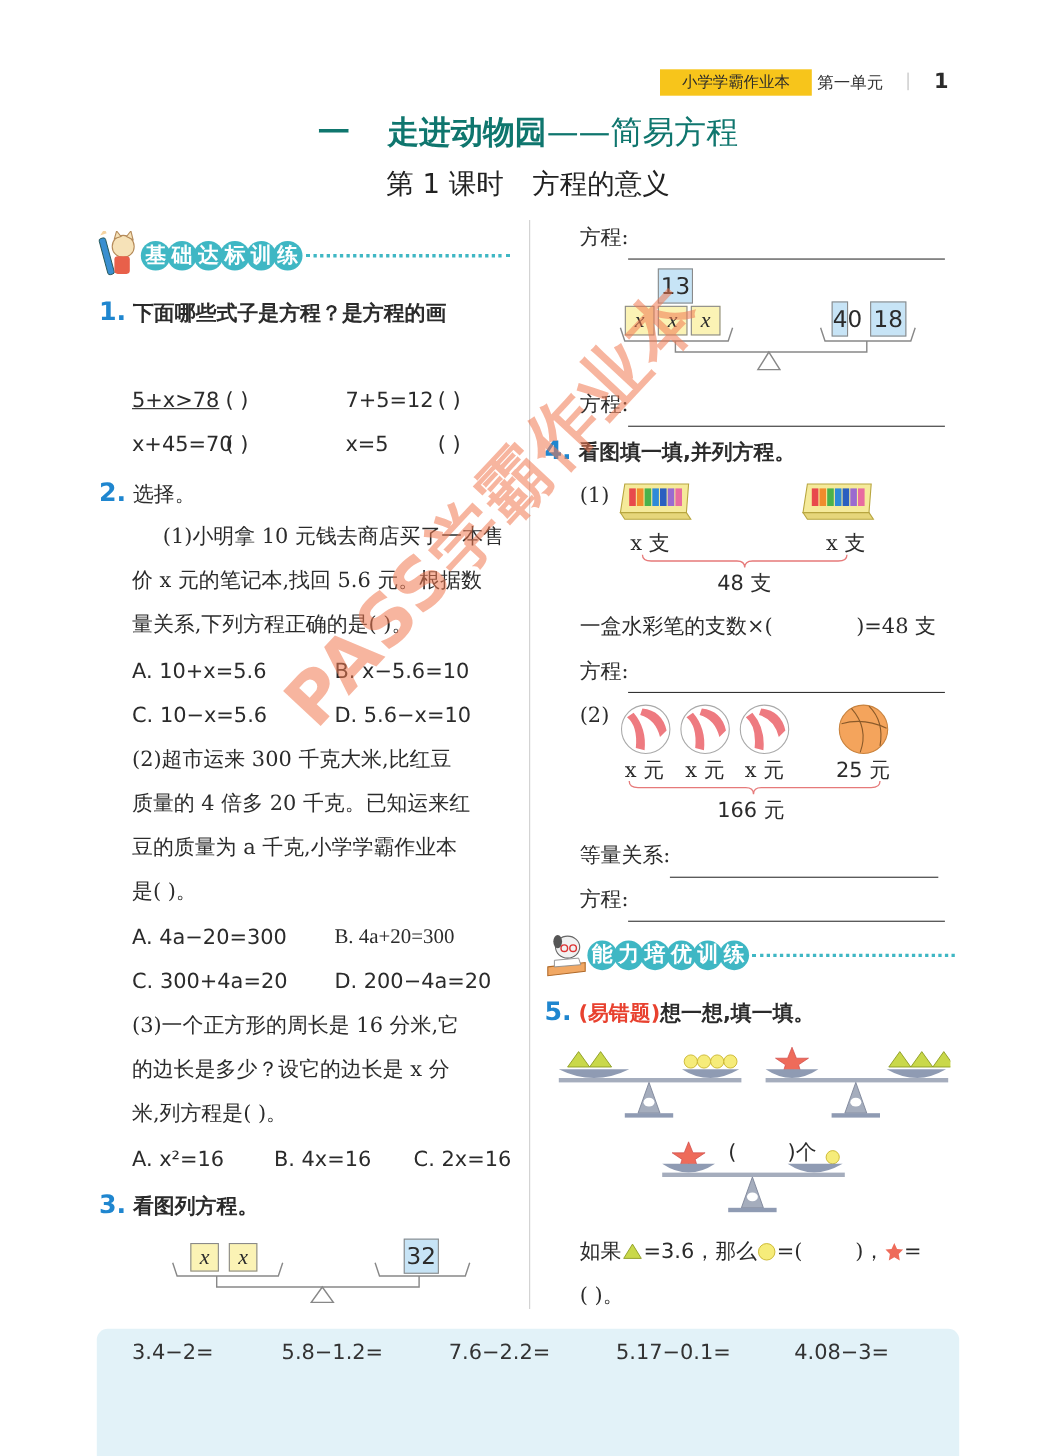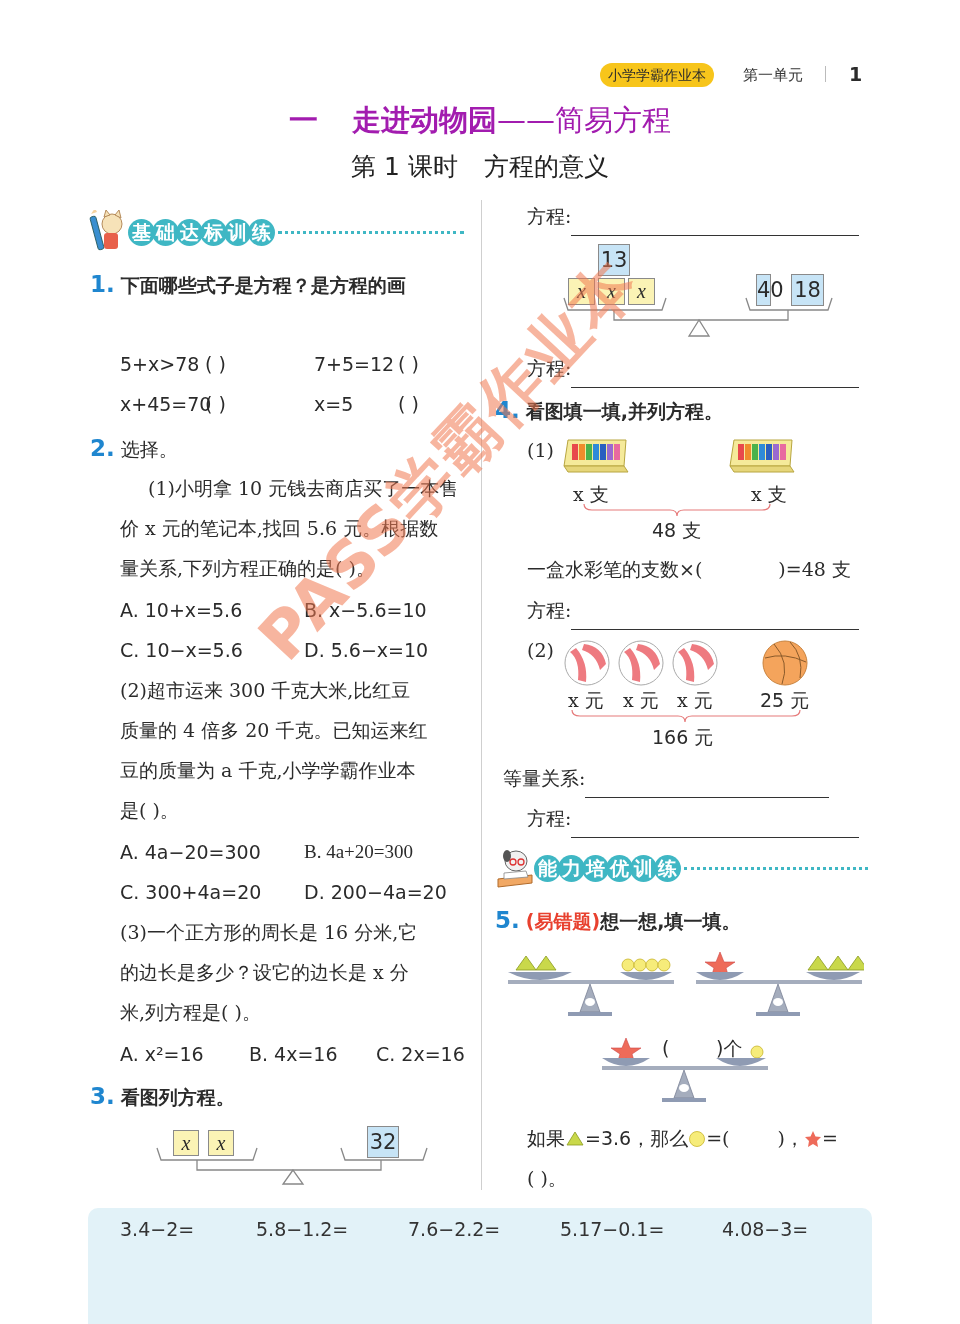--- a/index.html
+++ b/index.html
@@ -1,27 +1,27 @@
 <!DOCTYPE html>
 <html><head>
 <meta charset="utf-8">
 <style>
   * { box-sizing: border-box; margin: 0; padding: 0; }
   html, body { width: 960px; height: 1324px; background: #ffffff; overflow: hidden; }
   body { position: relative; font-family: "DejaVu Sans", "Liberation Sans", sans-serif; color: #2b2b2b; }
   .abs { position: absolute; }
 
   
-  .brand-pill { left: 600px; top: 63px; height: 24px; padding: 0 8px; background: #f7c51b; border-radius: 12px;
+  .brand-pill { left: 600px; top: 63px; height: 24px; padding: 0 20px; background: #f7c51b; border-radius: 0;
     font-size: 14px; line-height: 24px; color: #2b2b2b; }
   .unit-label { left: 743px; top: 64px; font-size: 15px; line-height: 22px; color: #333; }
   .unit-sep { left: 825px; top: 66px; width: 1px; height: 16px; background: #bbb; }
   .page-num { left: 849px; top: 62px; font-size: 19px; font-weight: bold; line-height: 24px; }
 
-  .title-main { left: 0; width: 960px; top: 100px; text-align: center; font-size: 29px; line-height: 40px; color: #a21caf; }
+  .title-main { left: 0; width: 960px; top: 100px; text-align: center; font-size: 29px; line-height: 40px; color: #0f766e; }
   .title-main .dash { display: inline-block; margin-right: 34px; font-weight: bold; }
   .title-main .bold { font-weight: bold; }
   .title-sub { left: 0; width: 960px; top: 148px; text-align: center; font-size: 25px; line-height: 38px; color: #222; }
   .title-sub .gap { display: inline-block; width: 26px; }
 
   .col-divider { left: 481px; top: 200px; width: 1px; height: 990px; background: #cfcfcf; }
 
   
   .banner { height: 40px; display: flex; align-items: center; }
   .banner .badge { display: flex; }
@@ -79,21 +79,21 @@
     <span class="bead">标</span>
     <span class="bead">训</span>
     <span class="bead">练</span>
   </div>
   <div class="dots"></div>
 </div>
 
 <div class="abs" style="left:90px; top:264px;">
   <div class="line"><span class="q-num">1.</span> <span class="q-title">下面哪些式子是方程？是方程的画</span></div>
 </div>
-<div class="abs line" style="left:120px; top:344px;"><span>5+x&gt;78</span></div>
+<div class="abs line" style="left:120px; top:344px;text-decoration:underline;"><span>5+x&gt;78</span></div>
 <div class="abs line" style="left:205px; top:344px;">(        )</div>
 <div class="abs line" style="left:314px; top:344px;">7+5=12</div>
 <div class="abs line" style="left:398px; top:344px;">(        )</div>
 <div class="abs line" style="left:120px; top:384px;">x+45=70</div>
 <div class="abs line" style="left:205px; top:384px;">(        )</div>
 <div class="abs line" style="left:314px; top:384px;">x=5</div>
 <div class="abs line" style="left:398px; top:384px;">(        )</div>
 
 <div class="abs line" style="left:90px; top:428px;"><span class="q-num">2.</span> <span class="q-title" style="font-weight:normal">选择。</span></div>
 <div class="abs line s" style="left:120px; top:468px;margin-left:28px;">(1)小明拿 10 元钱去商店买了一本售</div>
@@ -210,21 +210,21 @@
   <path d="M30,4 Q44,18 40,40" fill="none" stroke="#8a5a2a" stroke-width="1"></path>
 </svg>
 <div class="abs line s" style="left:568px; top:680px;">x 元</div>
 <div class="abs line s" style="left:623px; top:680px;">x 元</div>
 <div class="abs line s" style="left:677px; top:680px;">x 元</div>
 <div class="abs line" style="left:760px; top:680px;">25 元</div>
 <svg class="abs" style="left:570px; top:710px;" width="232" height="14">
   <path d="M2,0 Q2,6 10,6 L108,6 Q115,6 115,12 Q115,6 122,6 L222,6 Q230,6 230,0" fill="none" stroke="#e67a7a" stroke-width="1.2"></path>
 </svg>
 <div class="abs line" style="left:652px; top:717px;">166 元</div>
-<div class="abs line s" style="left:503px; top:758px;"><span>等量关系:</span><span class="fill-line" style="width:244px;"></span></div>
+<div class="abs line s" style="left:527px; top:758px;"><span>等量关系:</span><span class="fill-line" style="width:244px;"></span></div>
 <div class="abs line s" style="left:527px; top:798px;"><span>方程:</span><span class="fill-line" style="width:288px;"></span></div>
 
 <div class="abs banner" style="left:494px; top:848px; width:374px;">
   <svg width="40" height="42" viewBox="0 0 40 42">
     <ellipse cx="22" cy="14" rx="11" ry="10" fill="#f1f1f1" stroke="#666" stroke-width="1"></ellipse>
     <ellipse cx="13" cy="9" rx="4" ry="6" fill="#555"></ellipse>
     <circle cx="19" cy="15" r="3" fill="none" stroke="#d33" stroke-width="1.3"></circle>
     <circle cx="27" cy="15" r="3" fill="none" stroke="#d33" stroke-width="1.3"></circle>
     <polygon points="4,32 38,28 38,36 4,40" fill="#f1a864" stroke="#b06a2a" stroke-width="1"></polygon>
     <polygon points="10,26 32,24 34,30 10,32" fill="#fff" stroke="#888" stroke-width="0.8"></polygon>

